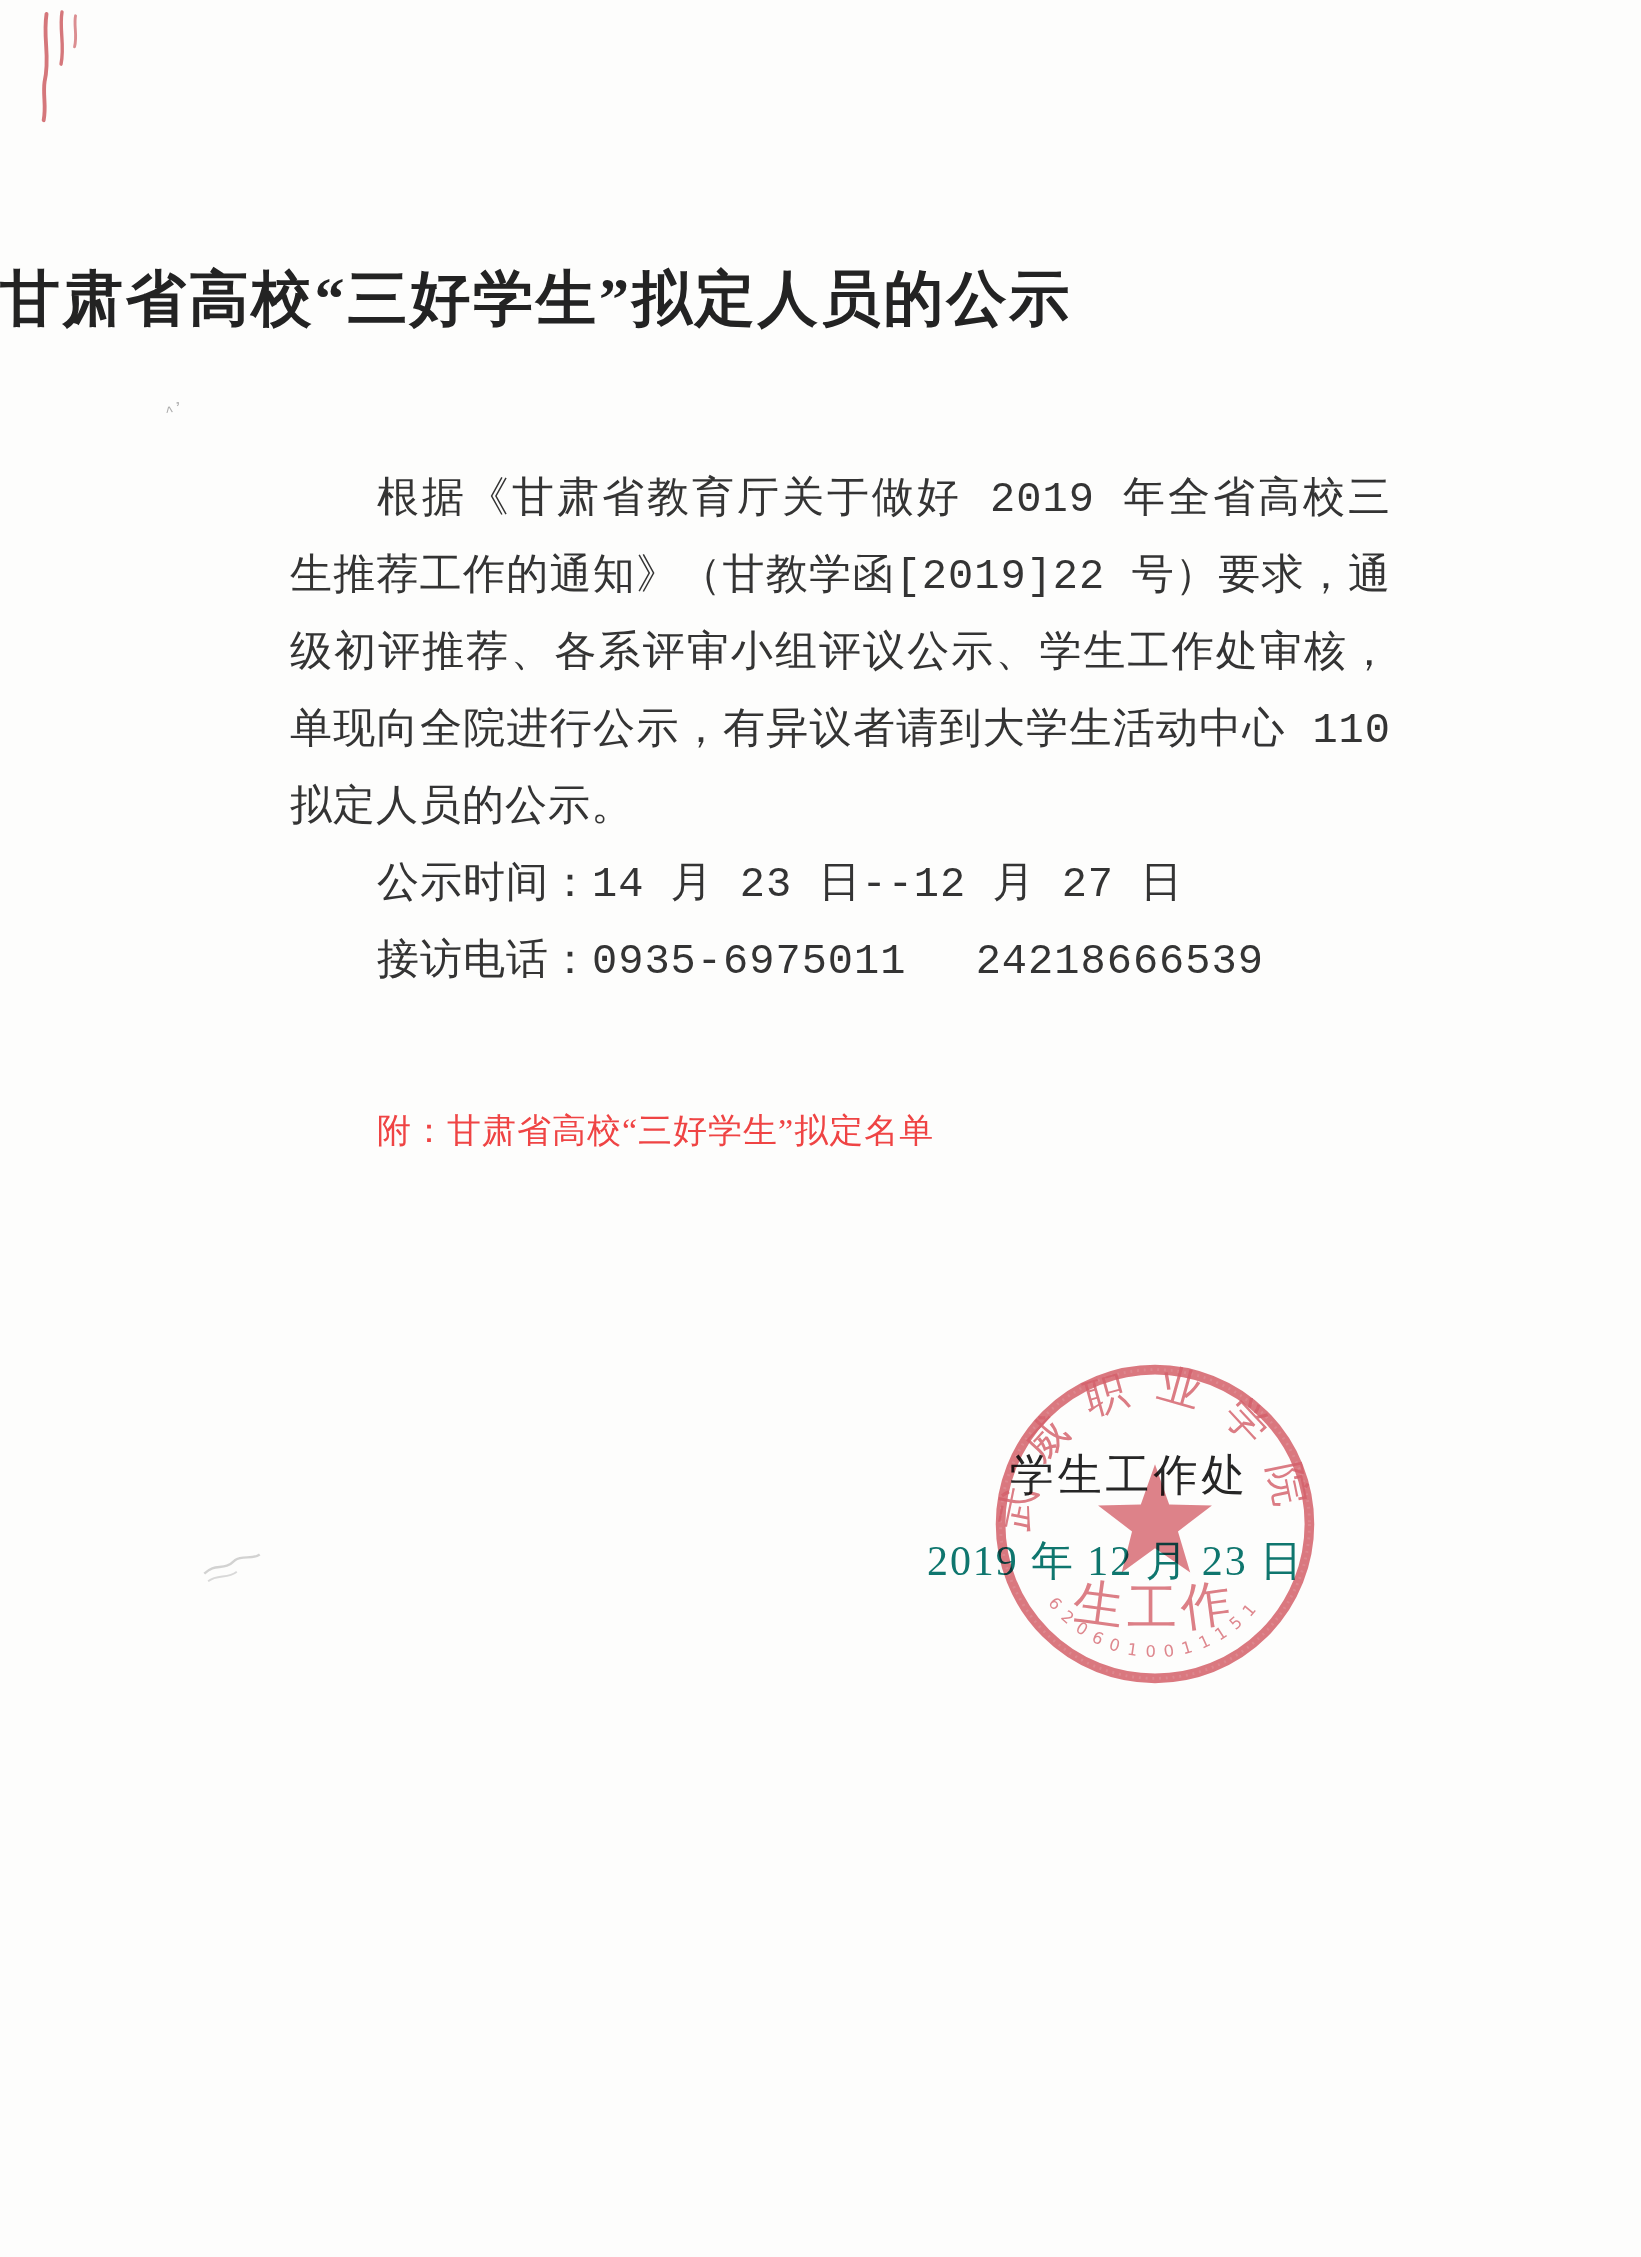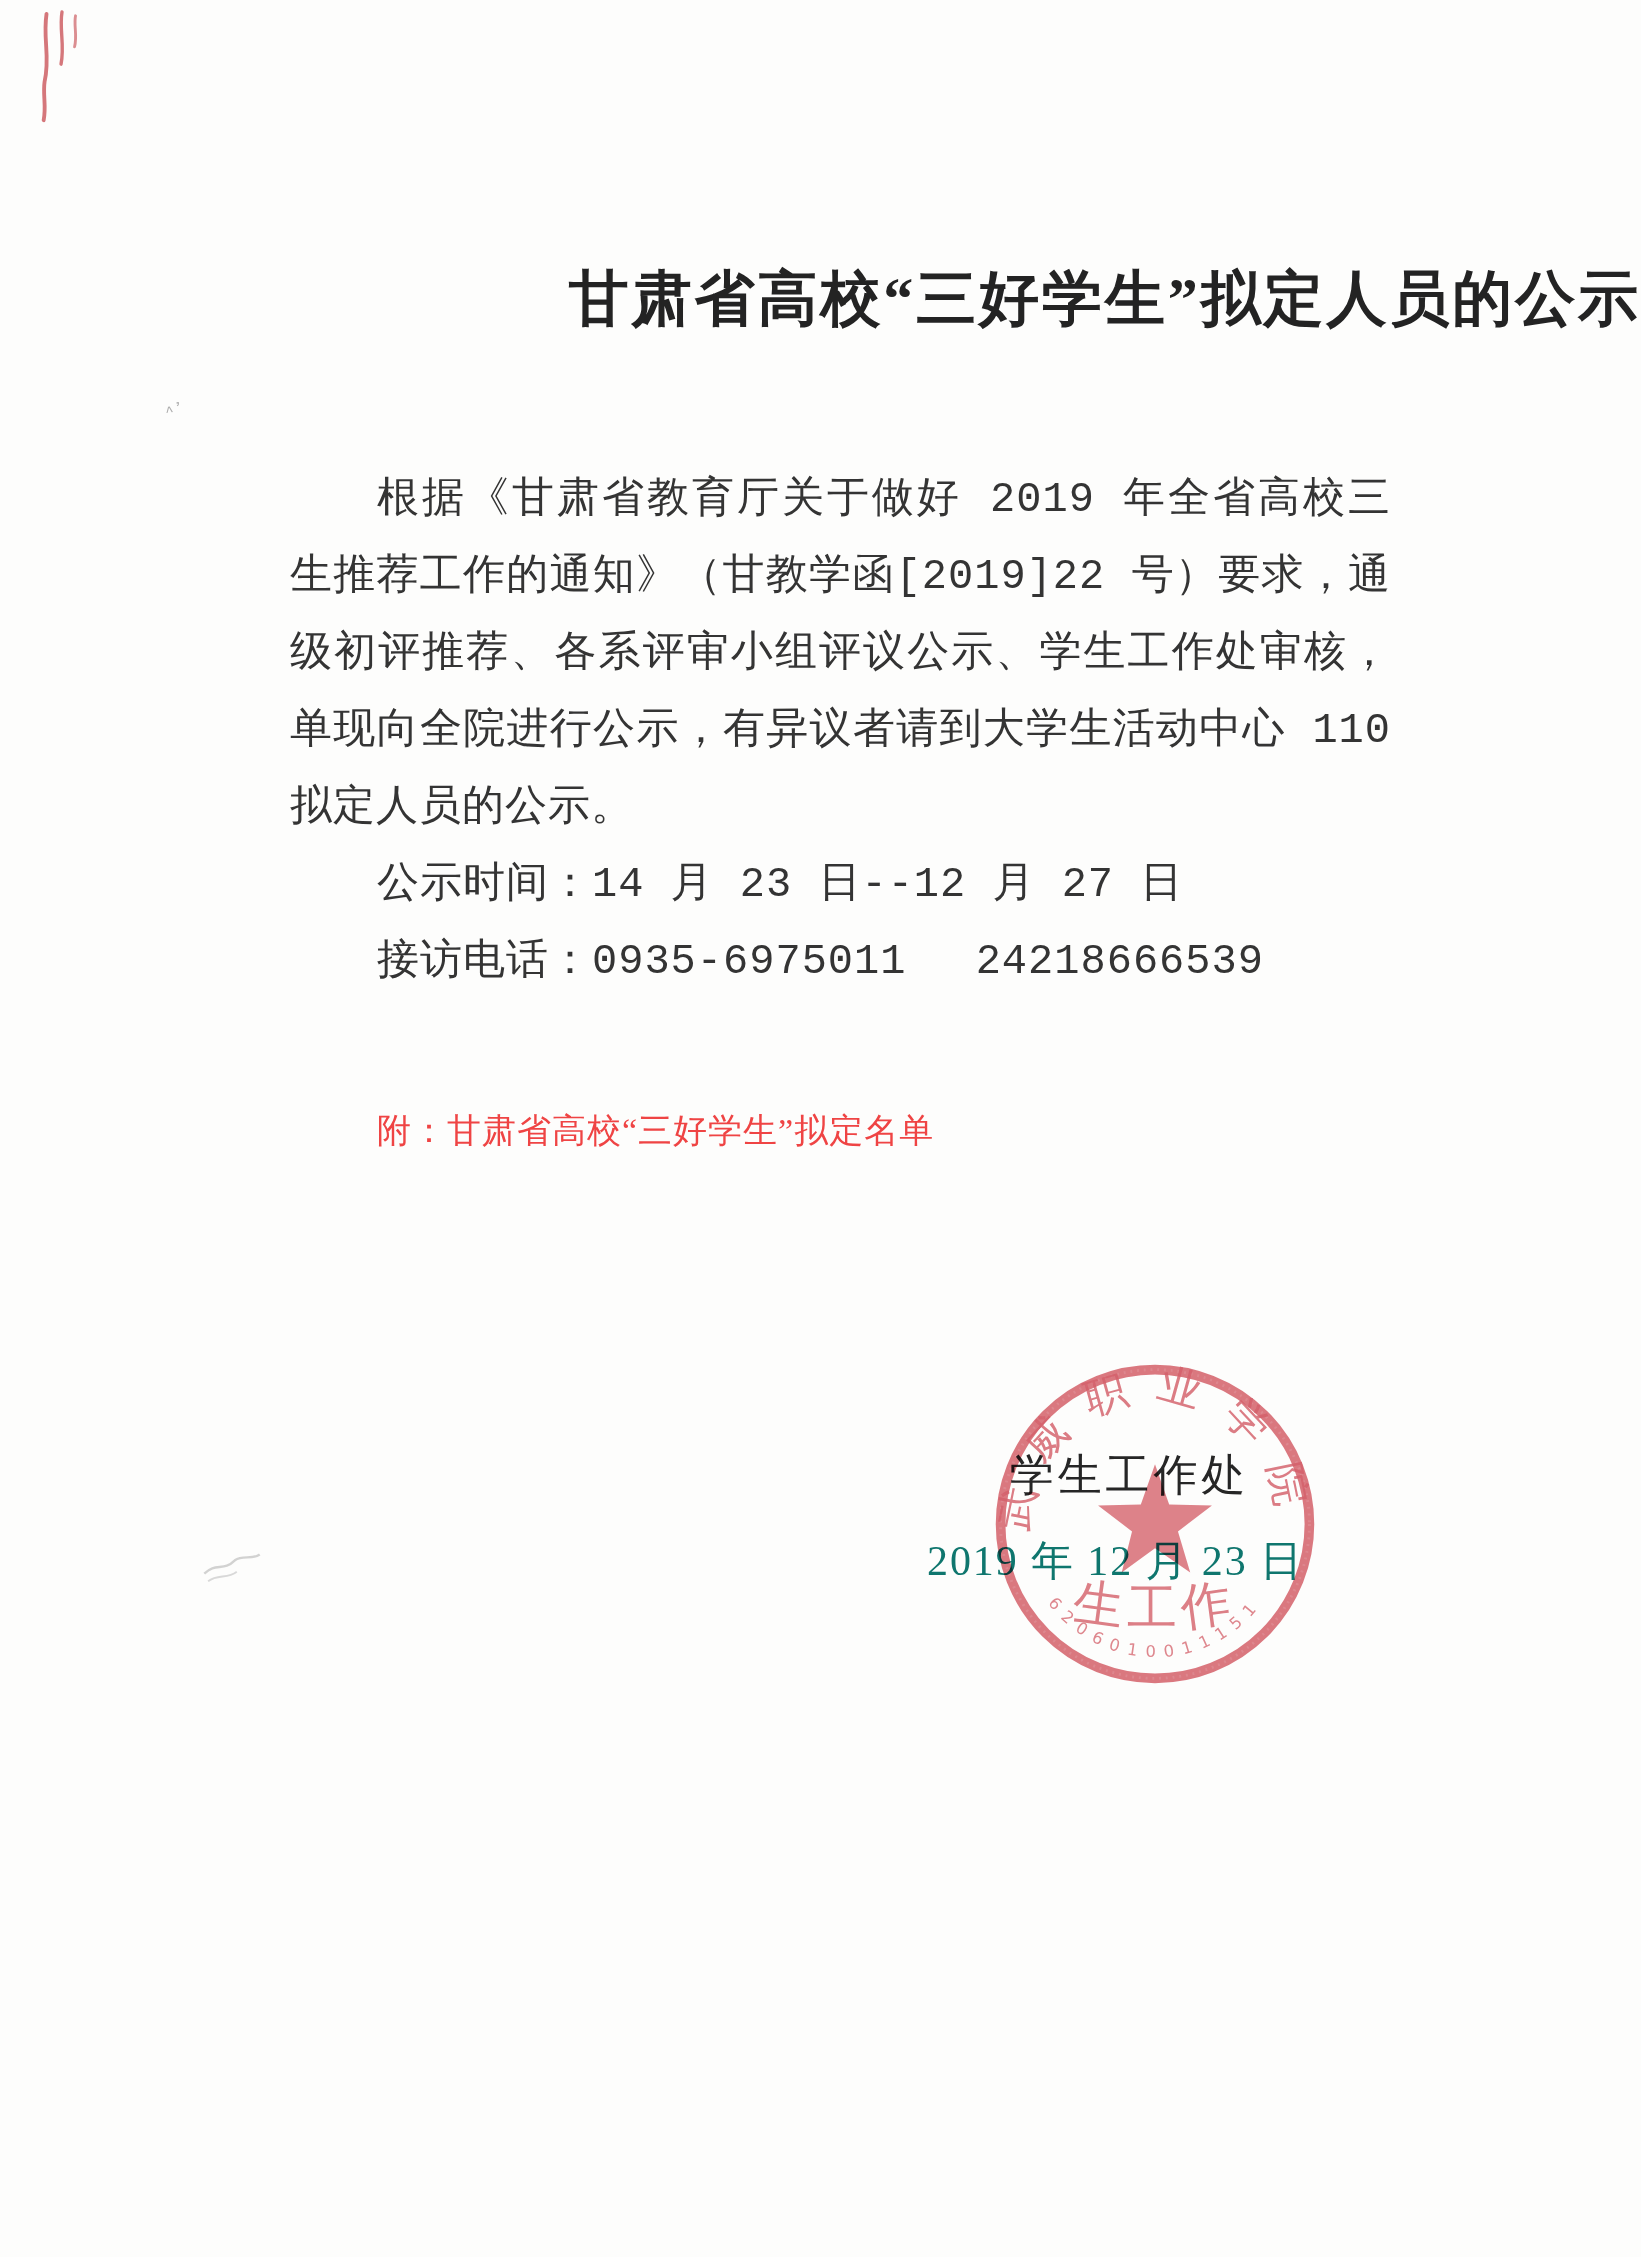--- a/index.html
+++ b/index.html
@@ -8,21 +8,21 @@
     width:1641px;height:2257px;
     margin:0 auto;
     background:#fdfdfc;
     overflow:hidden;
     font-family:"Liberation Serif","DejaVu Serif",serif;
     color:#2e2e2e;
   }
   .title{
     position:absolute;
     top:259px;left:0;width:1641px;
-    text-align:right;
+    text-align:left;
     font-size:60px;
     font-weight:700;
     letter-spacing:2.9px;
     color:#232323;
   }
   .body-block{
     position:absolute;
     left:290px;top:462px;
     width:1101px;
   }

